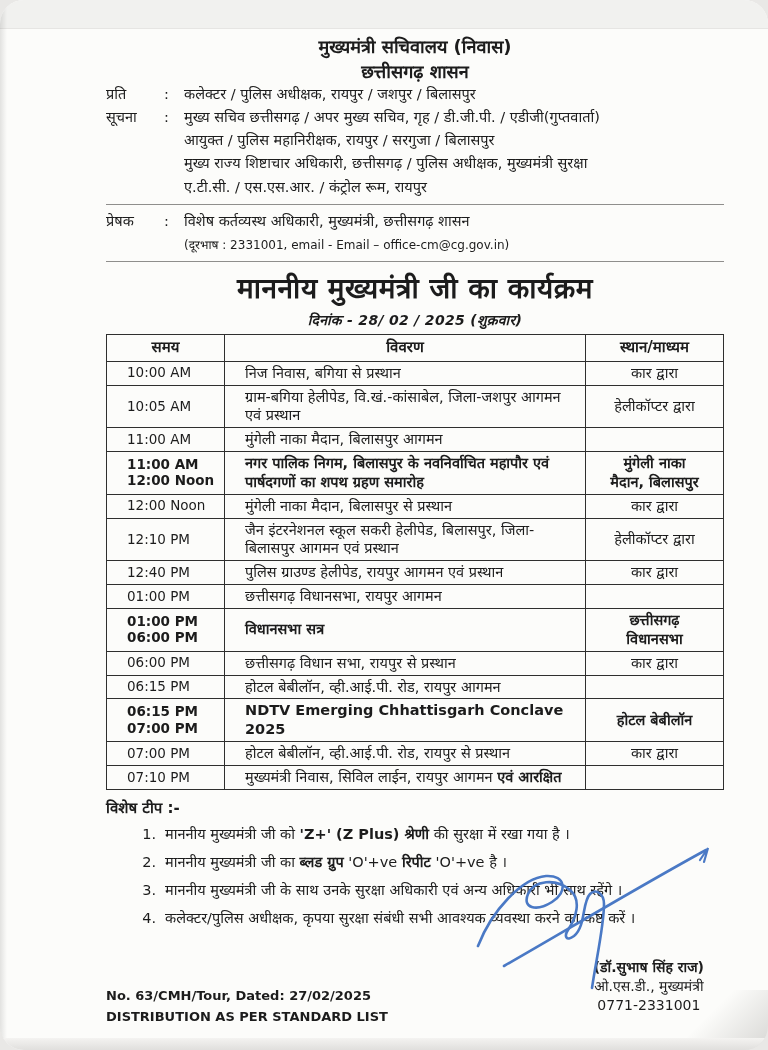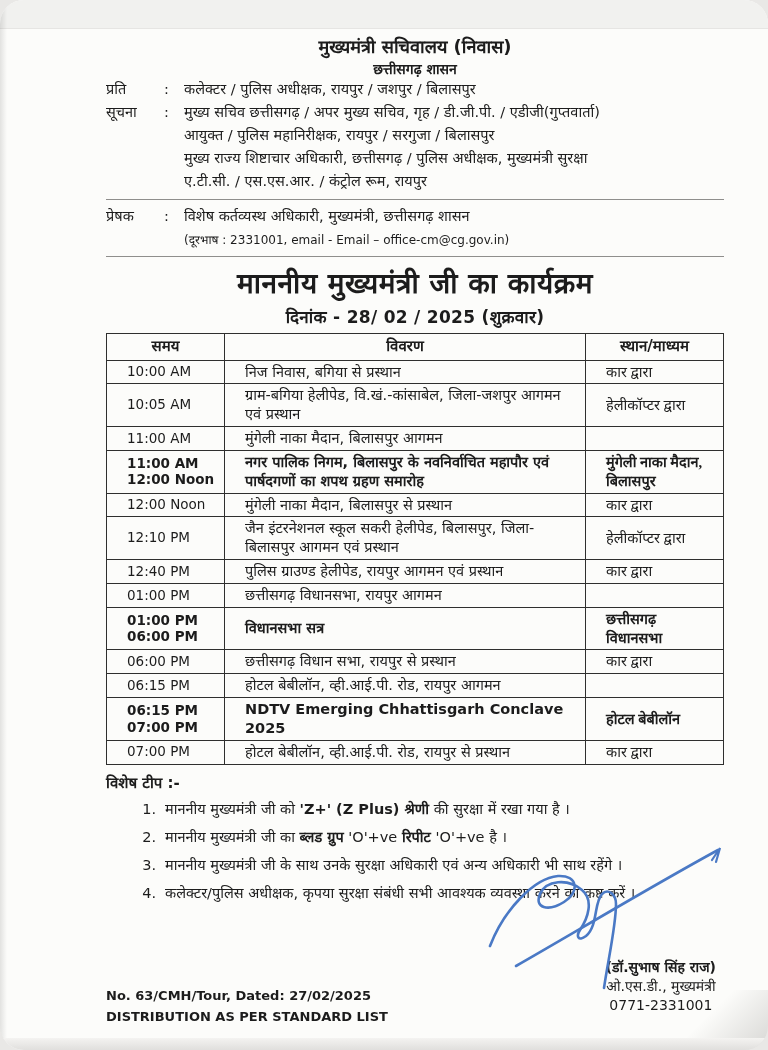--- a/index.html
+++ b/index.html
@@ -7,53 +7,53 @@
   .page{position:relative;width:768px;height:1050px;background:#fcfcfa;color:#1c1c1c;overflow:hidden;margin:0 auto;border-radius:24px;}
   .scan-top{position:absolute;top:0;left:0;right:0;height:28px;background:#f1f1ef;border-bottom:1px solid #e6e5e3;}
   .scan-bottom{position:absolute;bottom:0;left:0;right:0;height:12px;background:linear-gradient(#f4f3f1,#e0dfdd);}
   .corner-shadow{position:absolute;right:0;bottom:0;width:150px;height:60px;background:linear-gradient(135deg,rgba(0,0,0,0) 55%,rgba(120,118,114,.28) 100%);}
   .edge-shadow{position:absolute;left:0;top:0;bottom:0;width:7px;background:linear-gradient(90deg,rgba(0,0,0,.10),rgba(0,0,0,0));}
 
   .content{position:absolute;left:106px;top:36px;width:618px;}
   .center{text-align:center;}
 
   .org1{font-size:18px;font-weight:bold;line-height:1.25;}
-  .org2{font-size:14px;font-weight:bold;line-height:1.3;margin-top:1px;}
+  .org2{font-size:18px;font-weight:bold;line-height:1.3;margin-top:1px;}
 
   .addr{font-size:14.5px;line-height:1.6;}
   .addr-row{display:flex;align-items:flex-start;}
   .addr-label{width:58px;flex:none;}
   .addr-colon{width:20px;flex:none;text-align:left;}
   .addr-text{flex:1;}
   .contact-line{font-size:12px;line-height:1.5;}
 
   .rule{border:none;border-top:1px solid #8f8e8c;margin:5px 0 5px 0;}
 
   .title{font-size:28px;font-weight:bold;margin-top:6px;letter-spacing:.5px;}
-  .dateline{font-size:17px;font-weight:bold;margin-top:4px;margin-bottom:5px;letter-spacing:.3px;}
+  .dateline{font-size:14px;font-weight:bold;margin-top:4px;margin-bottom:5px;letter-spacing:.3px;font-style:italic;}
 
   table.sched{width:100%;border-collapse:collapse;table-layout:fixed;font-size:14.5px;}
   table.sched td,table.sched th{border:1.2px solid #2f2f2e;padding:2px 20px;vertical-align:middle;line-height:1.3;}
   table.sched th{font-size:15px;padding:3px 6px;}
   .c-time{width:118px;}
-  .c-venue{width:138px;text-align:left;font-family:Liberation Serif, serif;}
+  .c-venue{width:138px;text-align:center;}
   .c-desc{text-align:left;}
   td.c-time{font-size:13.5px;padding-left:4px;white-space:nowrap;}
   tr.bold-row td{font-weight:bold;}
   .t2{margin-top:-1px;}
 
   .notes{margin-top:7px;font-size:14.5px;}
   .notes-head{font-weight:bold;font-size:15px;}
   .note-item{display:flex;margin-top:7px;line-height:1.45;}
   .note-num{width:24px;flex:none;text-align:right;margin-right:9px;margin-left:26px;}
   .note-text{flex:1;}
 
   .footer{position:absolute;left:106px;top:986px;width:618px;font-size:13px;}
   .foot-left{font-weight:bold;line-height:1.6;}
-  .signer{position:absolute;right:8px;top:-28px;text-align:center;font-size:14px;line-height:1.35;}
+  .signer{position:absolute;right:20px;top:-28px;text-align:center;font-size:14px;line-height:1.35;}
   .signer-name{font-weight:bold;}
   .signature-svg{position:absolute;right:-20px;top:-120px;pointer-events:none;}
 </style>
 </head>
 <body>
 
 <div class="page">
   <div class="scan-top"></div>
   <div class="edge-shadow"></div>
 
@@ -174,20 +174,25 @@
             <div class="t2">07:00 PM</div>
           </td>
           <td class="c-desc">NDTV Emerging Chhattisgarh Conclave 2025</td>
           <td class="c-venue">होटल बेबीलॉन</td>
         </tr>
         <tr>
           <td class="c-time">07:00 PM</td>
           <td class="c-desc">होटल बेबीलॉन, व्ही.आई.पी. रोड, रायपुर से प्रस्थान</td>
           <td class="c-venue">कार द्वारा</td>
         </tr>
+        <tr>
+          <td class="c-time">07:10 PM</td>
+          <td class="c-desc"><span>मुख्यमंत्री निवास, सिविल लाईन, रायपुर आगमन </span><b>एवं आरक्षित</b></td>
+          <td class="c-venue"></td>
+        </tr>
       </tbody>
     </table>
 
     <div class="notes">
       <div class="notes-head">विशेष टीप :-</div>
       <div class="note-item">
         <span class="note-num">1.</span>
         <span class="note-text"><span>माननीय मुख्यमंत्री जी को  </span><b>'Z+' (Z Plus) श्रेणी</b><span> की सुरक्षा में रखा गया है ।</span></span>
       </div>
       <div class="note-item">

